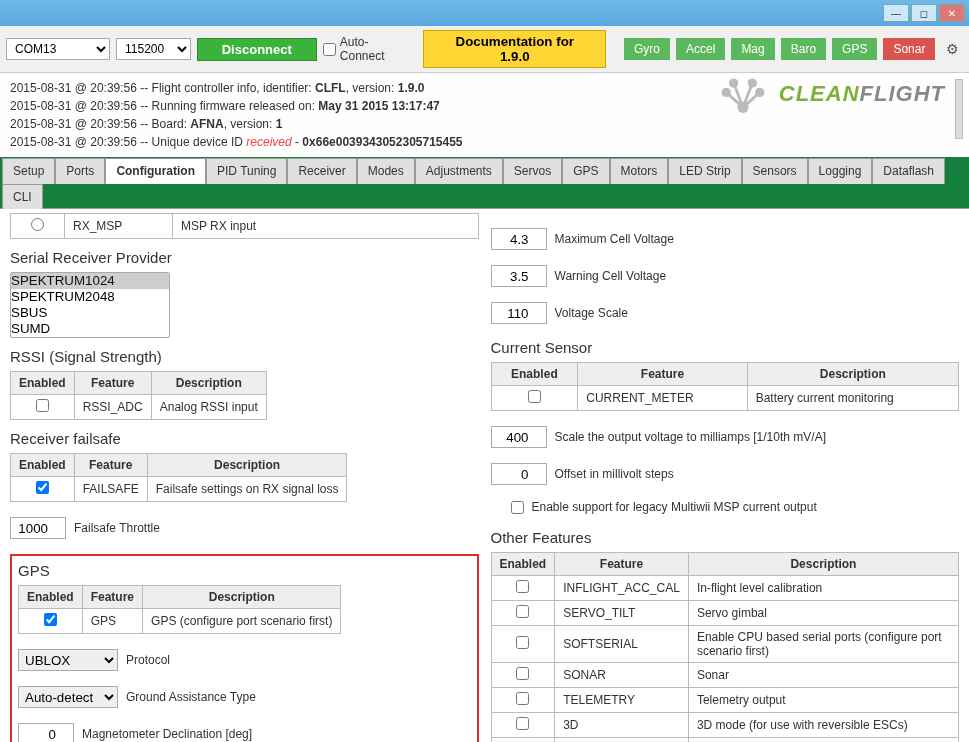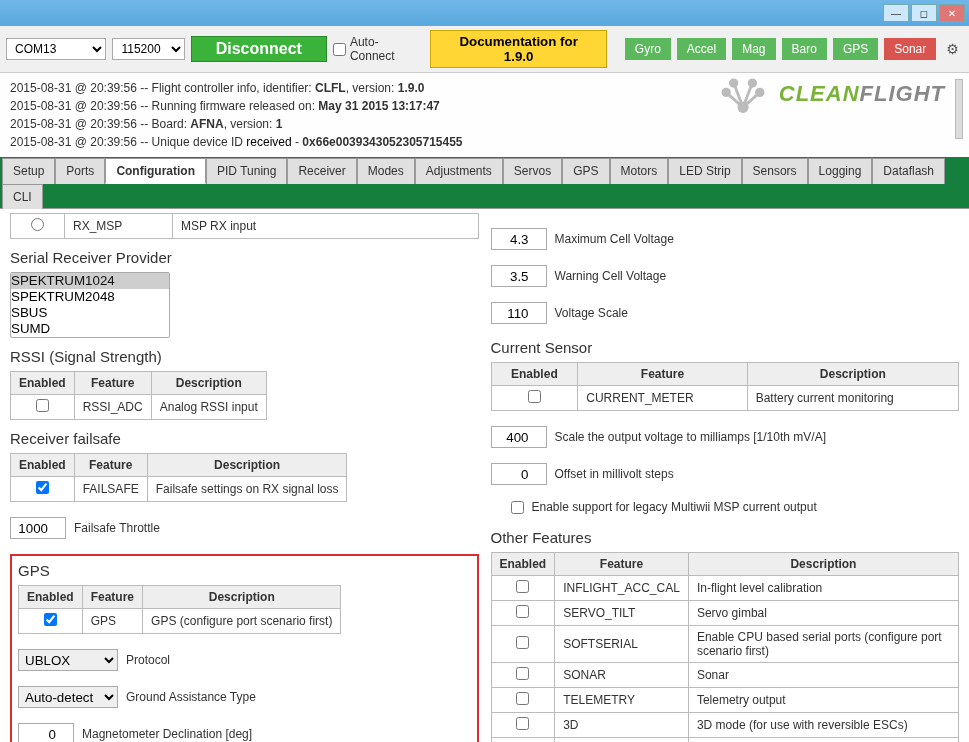--- a/index.html
+++ b/index.html
@@ -4,31 +4,31 @@
 <style>
 * { box-sizing: border-box; margin: 0; padding: 0; font-family: "Segoe UI", Arial, sans-serif; }
 body { background: #fff; font-size: 12px; color: #333; }
 .titlebar { height: 26px; background: linear-gradient(#6fb7e8,#5aa8df); display: flex; justify-content: flex-end; align-items: center; padding-right: 4px; gap: 2px; }
 .titlebar .btn { width: 26px; height: 18px; background: #cde8fb; border: 1px solid #7aa; display: flex; align-items: center; justify-content: center; font-size: 10px; }
 .titlebar .btn.close { background: #e07777; color: #fff; }
 .toolbar { background: #f0f0f0; border-bottom: 1px solid #ccc; display: flex; align-items: center; padding: 4px 6px; gap: 6px; }
 select.port, select.baud { height: 22px; border: 1px solid #aaa; background: #fff; padding: 0 4px; font-size: 12px; }
 select.port { width: 106px; }
 select.baud { width: 76px; }
-.btn-disconnect { background: #3bb33b; color: #fff; border: 1px solid #2a8a2a; padding: 3px 24px; font-size: 16px; font-weight: bold; }
+.btn-disconnect { background: #3bb33b; color: #fff; border: 1px solid #2a8a2a; padding: 3px 24px; font-size: 13px; font-weight: bold; }
 .autoconnect { display: flex; align-items: center; gap: 4px; font-size: 12px; }
 .spacer { flex: 1; }
 .btn-doc { background: #ffd633; border: 1px solid #c9a700; padding: 3px 16px; font-weight: bold; }
 .sensor { padding: 4px 10px; color: #fff; font-size: 12px; }
 .sensor.ok { background: #5cb85c; }
 .sensor.bad { background: #d9534f; }
 .gear { width: 22px; text-align: center; font-size: 14px; color: #555; }
 .log { background: #fefefe; padding: 6px 10px; font-size: 12px; line-height: 1.5; position: relative; }
 .log .line b { font-weight: bold; }
-.log .green { color: #000000; }
+.log .green { color: #ef4444; font-style: italic; }
 .logo { position: absolute; right: 24px; top: 4px; text-align: right; }
 .logo .brand { font-family: Arial; font-style: italic; font-weight: bold; font-size: 22px; letter-spacing: 1px; }
 .logo .brand .c1 { color: #7ab23a; }
 .logo .brand .c2 { color: #888; }
 .logo-drone { width: 56px; height: 40px; display:inline-block; vertical-align:middle; margin-right:4px; }
 .tabs { display: flex; border-bottom: 1px solid #999; background: #15803d; padding-left: 2px; flex-wrap: wrap; }
 .tab { border: 1px solid #999; border-bottom: none; background: #e0e0e0; padding: 5px 10px; font-size: 12px; position: relative; top: 1px; margin-right: 0; }
 .tab.active { background: #fff; font-weight: bold; border-bottom: 1px solid #fff; }
 .content { display: flex; padding: 4px 10px 10px 10px; gap: 12px; height: 580px; overflow: hidden; }
 .col { flex: 1; overflow-y: auto; }

